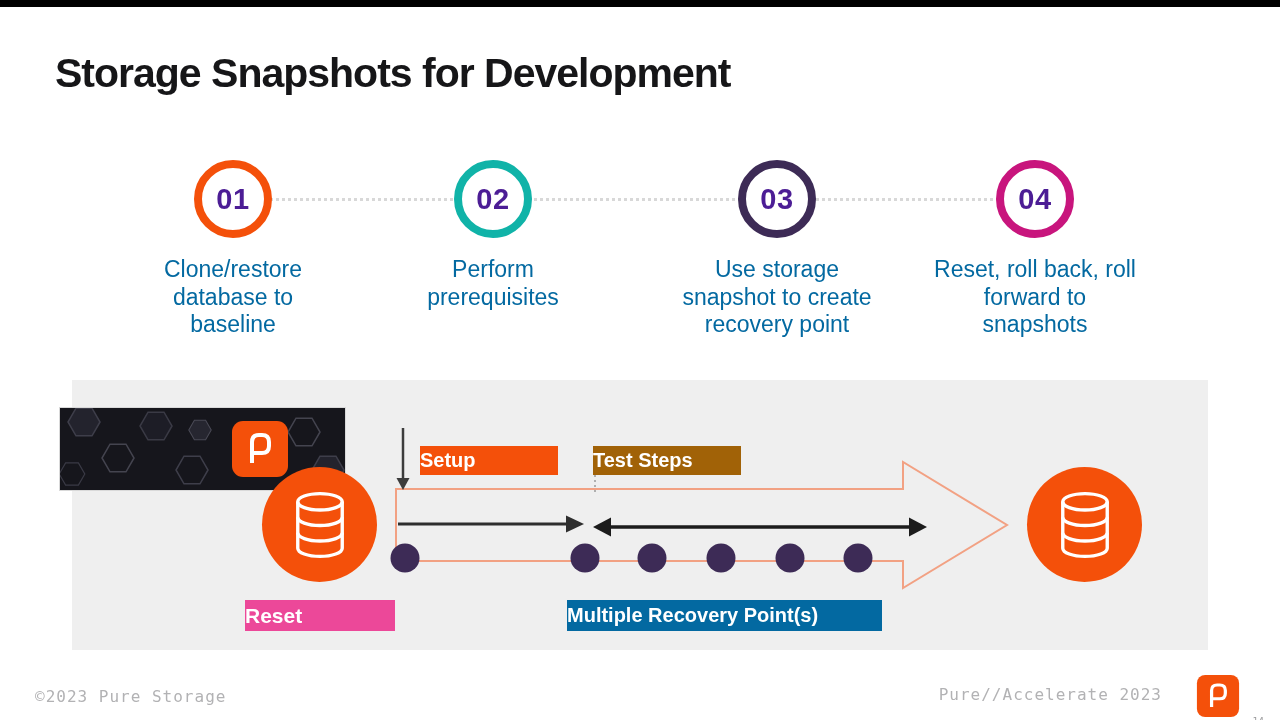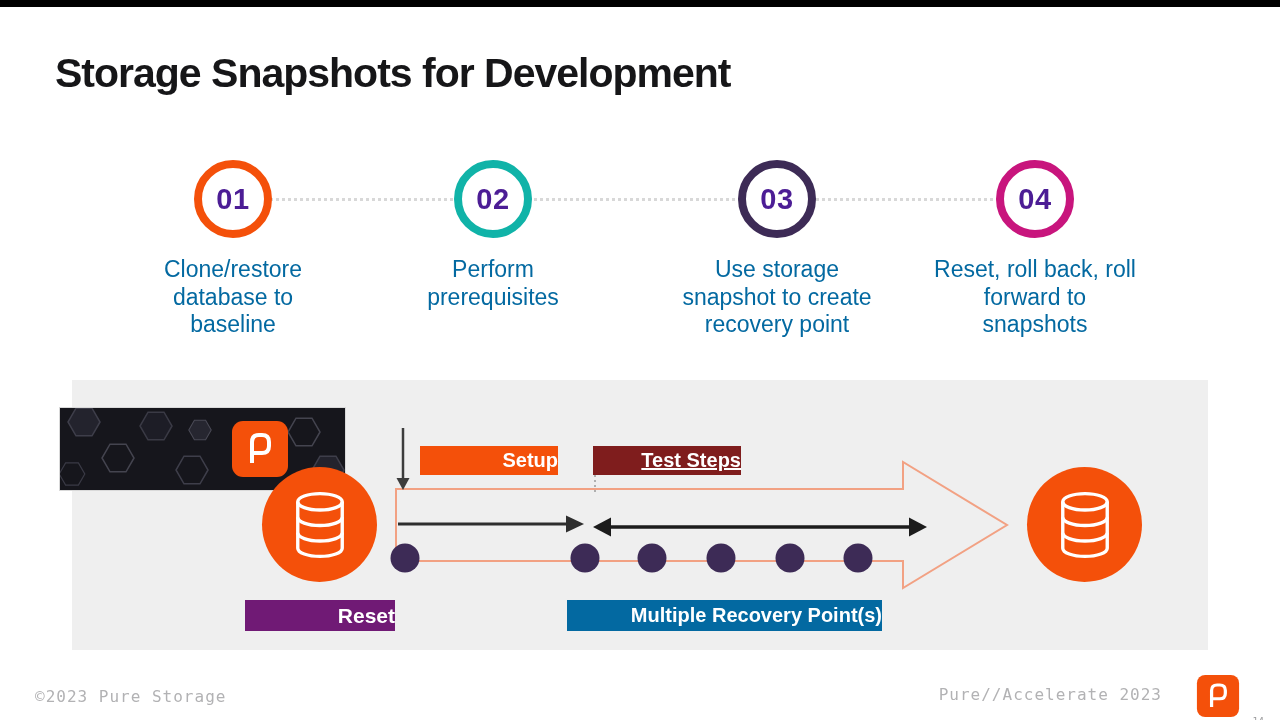--- a/index.html
+++ b/index.html
@@ -46,21 +46,21 @@
   .arrows-layer { position: absolute; left: 0; top: 0; width: 1280px; height: 720px; pointer-events: none; }
 
   .db-circle {
     position: absolute; width: 115px; height: 115px; border-radius: 50%;
     background: #f4500a; display: flex; align-items: center; justify-content: center;
   }
   .db-left  { left: 262px; top: 467px; }
   .db-right { left: 1027px; top: 467px; }
 
   .tag {
-    position: absolute; color: #ffffff; font-weight: bold; text-align: right;
+    position: absolute; color: #ffffff; font-weight: bold; text-align: left;
     font-size: 20px; white-space: nowrap;
   }
   .tag-setup    { left: 420px; top: 446px; width: 138px; height: 29px; line-height: 29px; background: #f4500a; }
   .tag-test     { left: 593px; top: 446px; width: 148px; height: 29px; line-height: 29px; background: #f4500a; }
   .tag-reset    { left: 245px; top: 600px; width: 150px; height: 31px; line-height: 31px; background: #f4500a; font-size: 21px; }
   .tag-recovery { left: 567px; top: 600px; width: 315px; height: 31px; line-height: 31px; background: #3d2b56; font-size: 20px; }
 
   
   .footer-text {
     position: absolute; font-family: "DejaVu Sans Mono", monospace;
@@ -177,22 +177,22 @@
   <div class="db-circle db-right">
     <svg width="58" height="68" viewBox="0 0 60 70">
       <ellipse cx="30" cy="11" rx="23" ry="8.5" fill="none" stroke="#ffffff" stroke-width="3.5"></ellipse>
       <path d="M7 11 V59 A23 8.5 0 0 0 53 59 V11" fill="none" stroke="#ffffff" stroke-width="3.5"></path>
       <path d="M7 27 A23 8.5 0 0 0 53 27" fill="none" stroke="#ffffff" stroke-width="3.5"></path>
       <path d="M7 43 A23 8.5 0 0 0 53 43" fill="none" stroke="#ffffff" stroke-width="3.5"></path>
     </svg>
   </div>
 
   <div class="tag tag-setup" style="background-color: rgb(244, 80, 10);">Setup</div>
-  <div class="tag tag-test" style="background-color: #7f1d1d; text-decoration: underline;">Test Steps</div>
-  <div class="tag tag-reset" style="background-color: #701a75;">Reset</div>
+  <div class="tag tag-test" style="background-color: #a16207;">Test Steps</div>
+  <div class="tag tag-reset" style="background-color: #ec4899;">Reset</div>
   <div class="tag tag-recovery" style="background-color: #0369a1;">Multiple Recovery Point(s)</div>
 
   <div class="footer-text footer-copyright">©2023 Pure Storage</div>
   <div class="footer-text footer-event">Pure//Accelerate 2023</div>
   <svg class="footer-logo" viewBox="0 0 48 48">
     <rect x="1" y="1" width="46" height="46" rx="9" fill="#f4500a"></rect>
     <path d="M17 36 L17 18 Q17 12 23 12 L26 12 Q32 12 32 18 L32 21 Q32 27 26 27 L17 27" fill="none" stroke="#ffffff" stroke-width="3.5"></path>
   </svg>
   <div class="footer-text footer-page">14</div>
 

